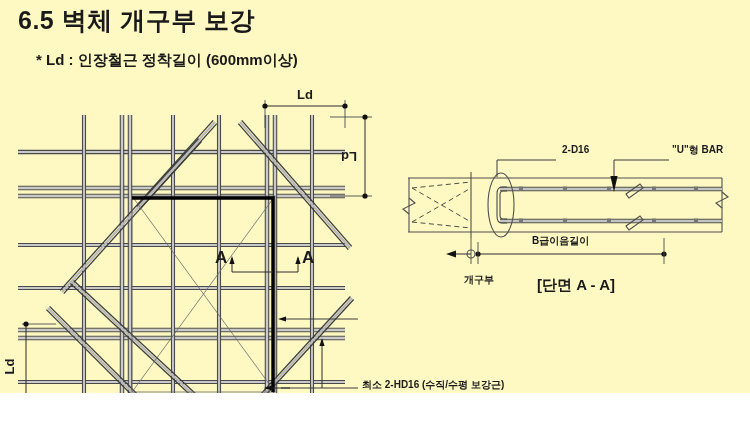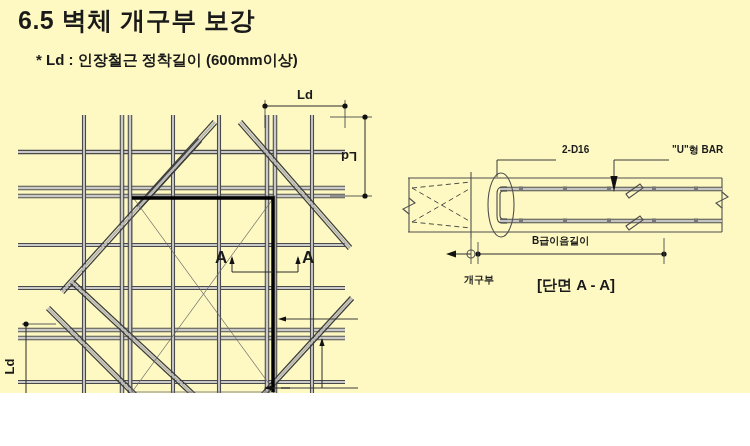--- a/index.html
+++ b/index.html
@@ -297,20 +297,21 @@
 
   <div class="txt dimlabel rot180" style="left:341px; top:150px;">Ld</div>
 
   <div class="txt dimlabel rot90" style="left:2px; top:360px;">Ld</div>
 
   <div class="txt dimlabel" style="left:86px; top:412px;">Ld</div>
 
   <div class="txt marklabel" style="left:215px; top:249px;">A</div>
   <div class="txt marklabel" style="left:302px; top:249px;">A</div>
 
+  <div class="txt annot" style="left:362px; top:380px;">최소 2-HD16  (수직/수평 보강근)</div>
 
   <div class="txt annot" style="left:562px; top:145px;">2-D16</div>
   <div class="txt annot" style="left:672px; top:145px;">"U"형 BAR</div>
 
   <div class="txt annot" style="left:464px; top:236px;margin-top:39px;">개구부</div>
   <div class="txt annot" style="left:532px; top:236px;">B급이음길이</div>
 
   <div class="txt seclabel" style="left:537px; top:277px;">[단면 A - A]</div>
 
 </div>

